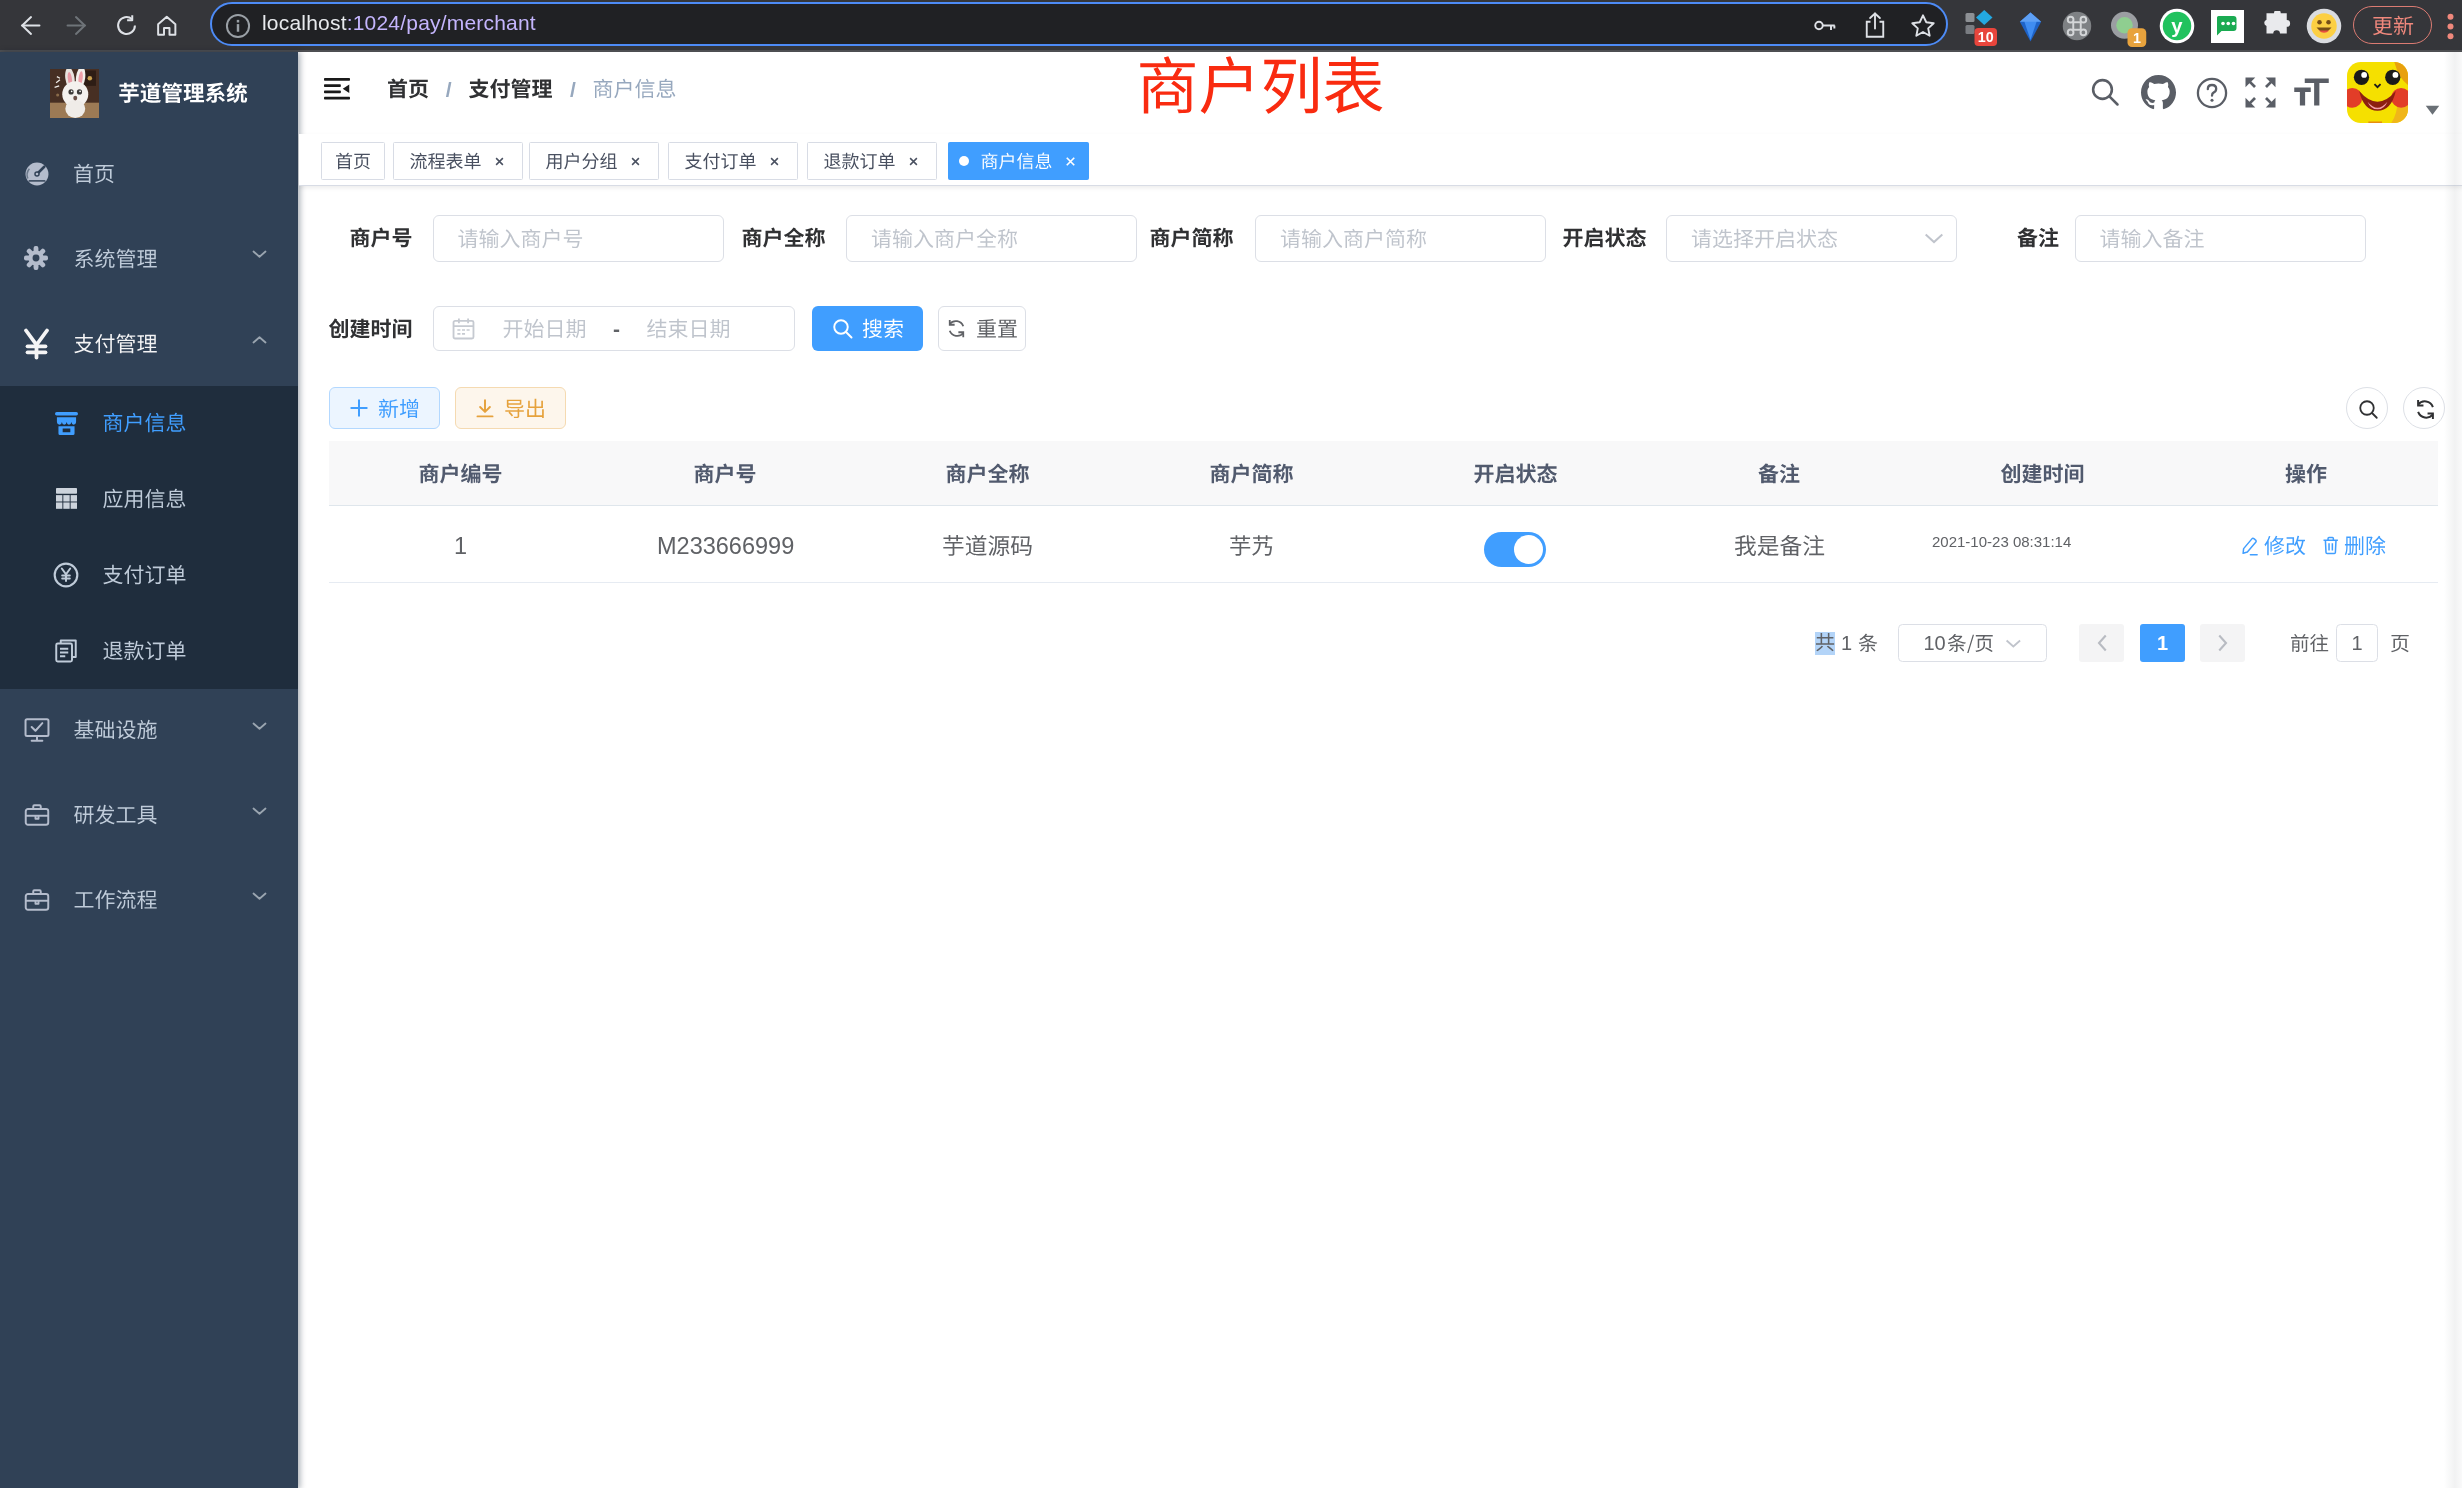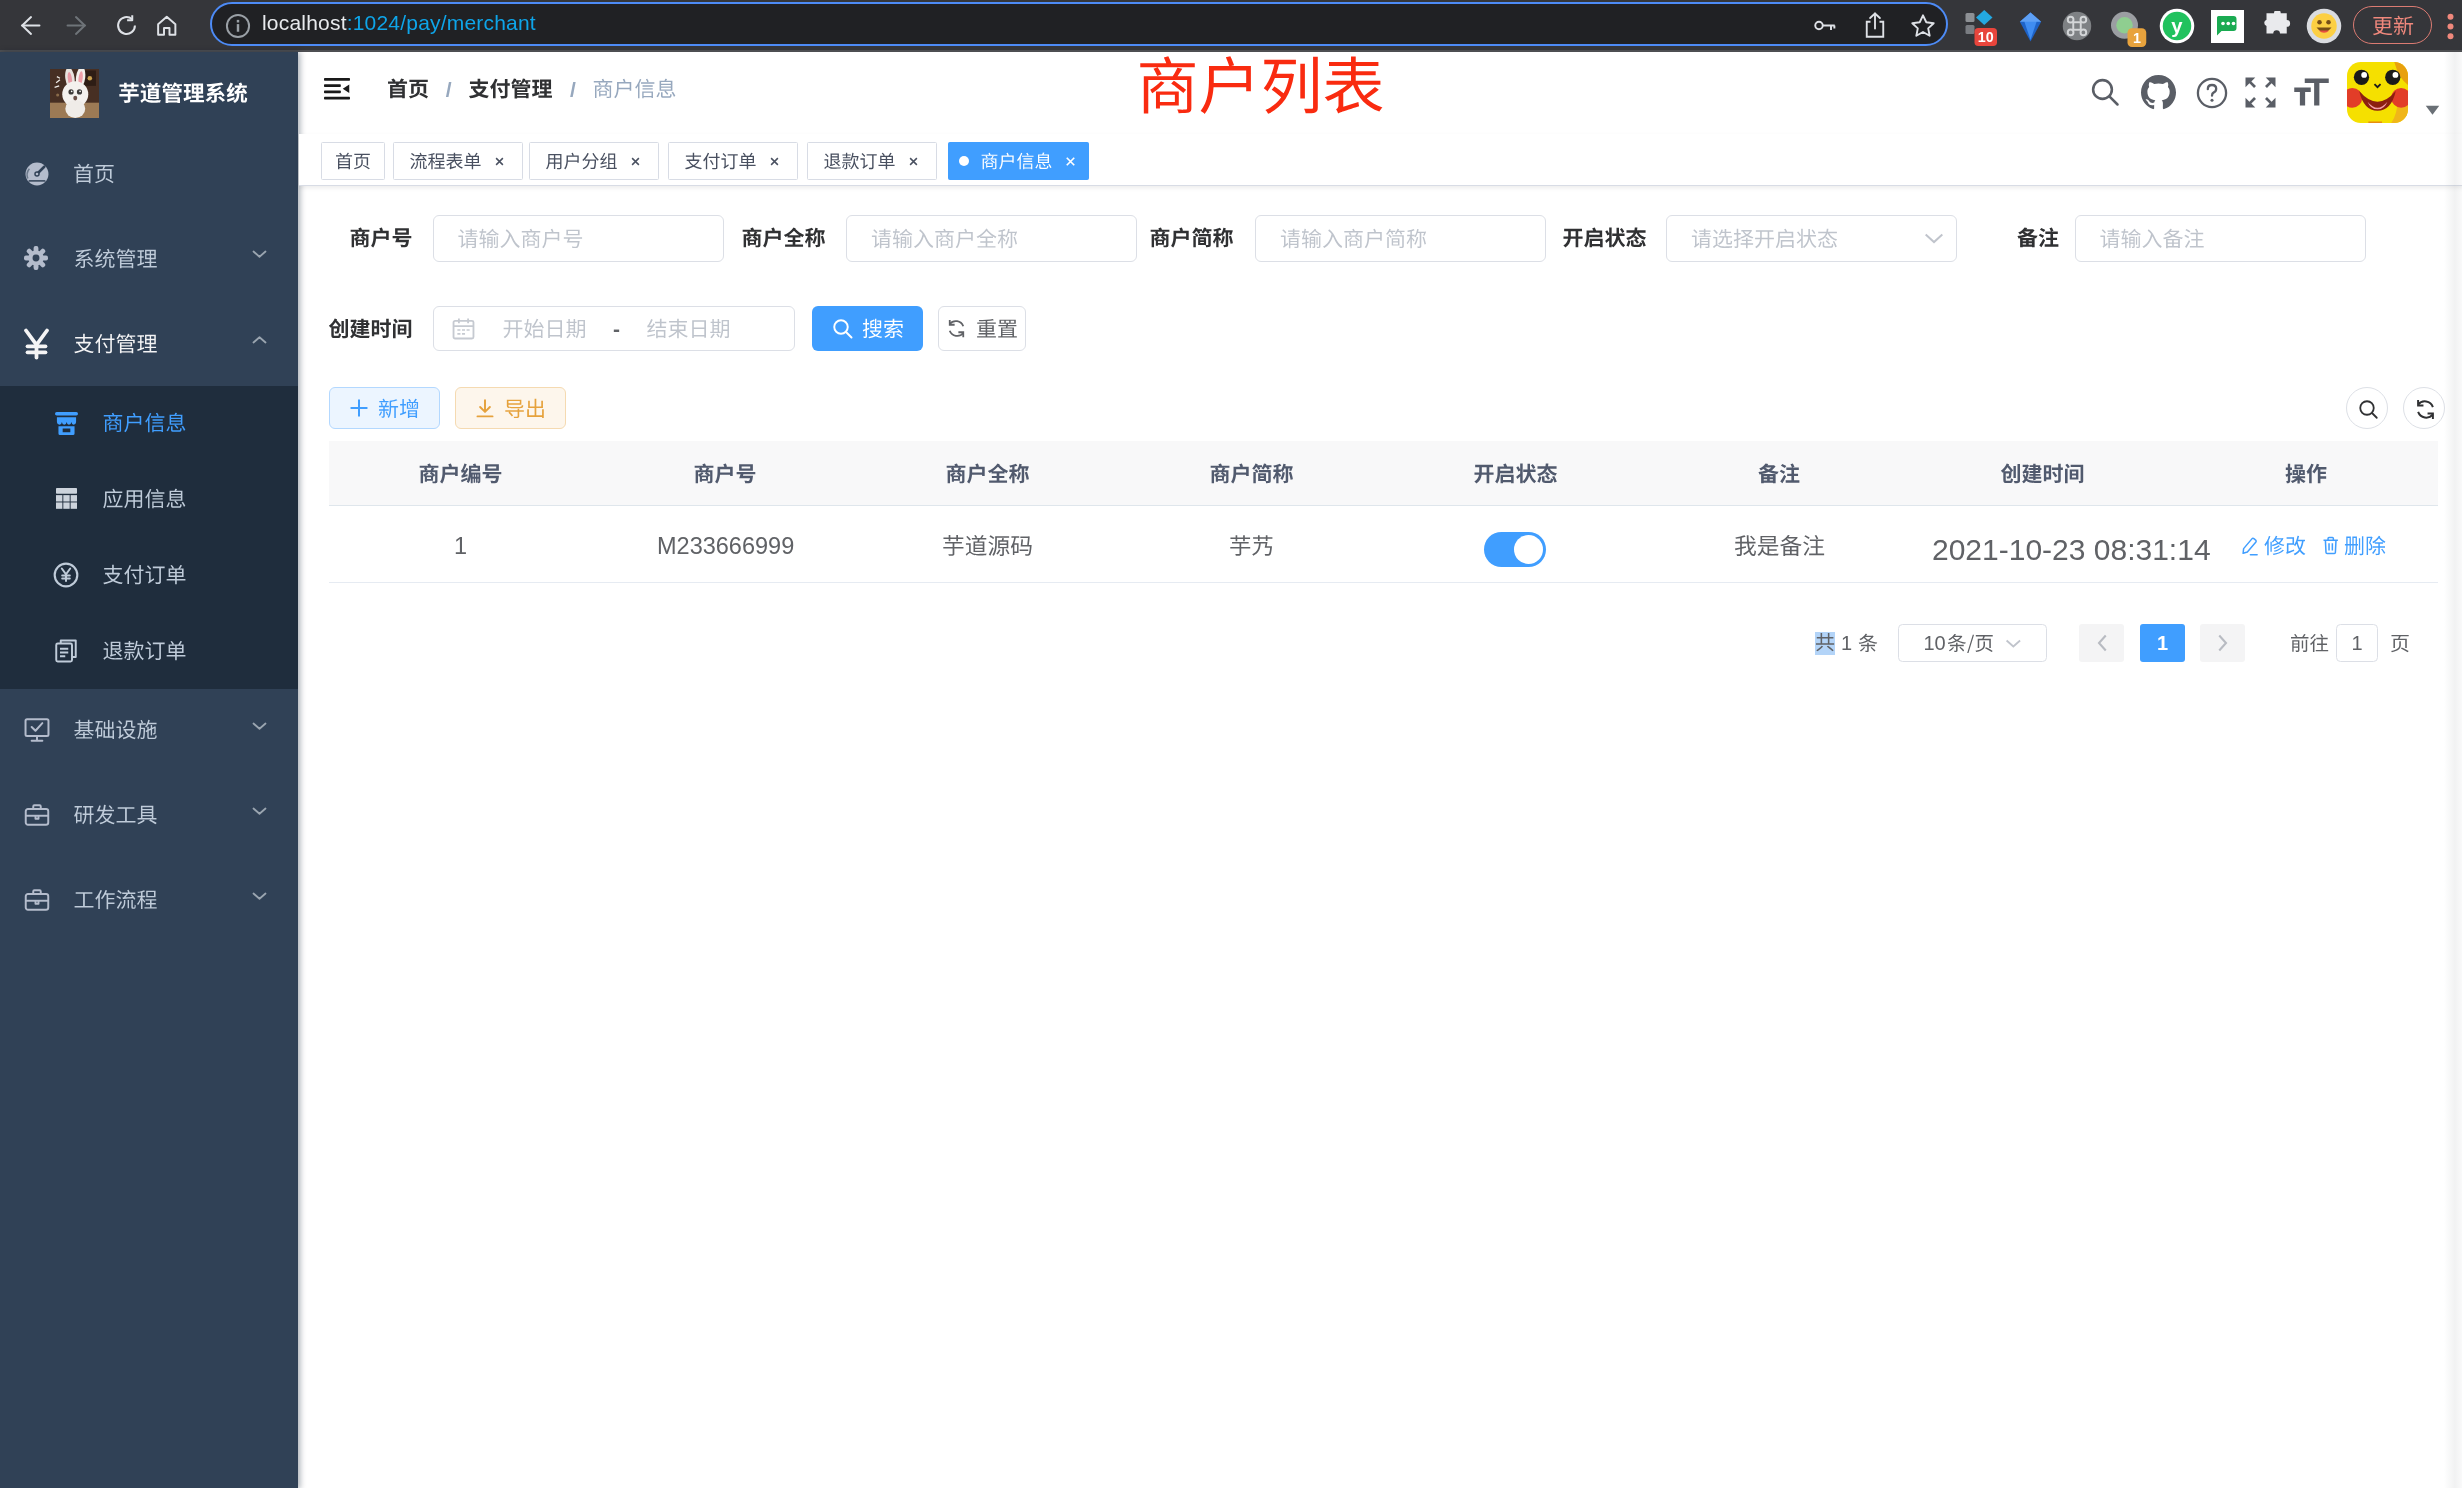--- a/index.html
+++ b/index.html
@@ -30,21 +30,21 @@
       <path d="M4 13 L15 3.5 L26 13 V26.5 H18.5 V18 H11.5 V26.5 H4 Z"></path>
     </svg>
 
   <div class="abs" style="left:210px;top:2.3px;width:1738px;height:44px;background:#202124;border:2.3px solid #4d8bf6;border-radius:23px"></div>
 
   <svg class="abs" style="left:225px;top:13px" width="26" height="26" viewBox="0 0 34 34" fill="none">
       <circle cx="17" cy="17" r="14.5" stroke="#9aa0a6" stroke-width="2.6"></circle>
       <rect x="15.4" y="14.5" width="3.2" height="10" fill="#9aa0a6"></rect>
       <rect x="15.4" y="9" width="3.2" height="3.4" fill="#9aa0a6"></rect>
     </svg>
-  <div class="abs" style="left:262px;top:11.4px;font-size:21px;color:#e8eaed;letter-spacing:0.2px">localhost<span style="color:#0ea5e9">:1024/pay/merchant</span></div>
+  <div class="abs" style="left:262px;top:11.4px;font-size:21px;color:#e8eaed;letter-spacing:0.2px">localhost<span style="color:#c4b5fd">:1024/pay/merchant</span></div>
 
   <svg class="abs" style="left:1813px;top:14.4px" width="24" height="23" viewBox="0 0 32 30" fill="none" stroke="#dee1e6" stroke-width="2.6">
       <circle cx="8" cy="15" r="5"></circle>
       <path d="M13 15 H29 M24 15 V21 M28.5 15 V19"></path>
     </svg>
 
   <svg class="abs" style="left:1863px;top:12px" width="24" height="27" viewBox="0 0 32 36" fill="none" stroke="#dee1e6" stroke-width="2.5">
       <path d="M16 2 V22" stroke-linecap="round"></path>
       <path d="M9.5 8 L16 2 L22.5 8" stroke-linecap="round" stroke-linejoin="round"></path>
       <path d="M10 13 H5 V33 H27 V13 H22"></path>
@@ -601,21 +601,21 @@
     </svg>
   </div>
 <div class="abs" style="left:1484px;top:532px;width:62px;height:35px;background:#409eff;border-radius:17.4px">
     <div class="abs" style="right:3px;top:3px;width:29px;height:29px;background:#fff;border-radius:50%"></div>
   </div>
 <div class="abs flexc" style="left:1734px;top:523px;height:45px;color:#606266">
     <svg class="z" width="91" height="23" viewBox="0 -880 4000 1000">
       <path fill="currentColor" d="M704 -774C762 -723 830 -650 861 -602L922 -646C889 -693 819 -764 761 -814ZM832 -427C798 -363 753 -300 700 -243C683 -310 669 -388 659 -473H946V-544H651C643 -634 639 -731 639 -832H560C561 -733 566 -636 574 -544H345V-720C406 -733 464 -748 513 -765L460 -828C364 -792 202 -758 62 -737C71 -719 81 -692 85 -674C144 -682 208 -692 270 -704V-544H56V-473H270V-296L41 -251L63 -175L270 -222V-17C270 0 264 5 247 6C229 7 170 7 106 5C117 26 130 60 133 81C216 81 270 79 301 67C334 55 345 32 345 -17V-240L530 -283L524 -350L345 -312V-473H581C594 -364 613 -264 637 -180C565 -114 484 -58 399 -17C418 -1 440 24 451 42C526 3 598 -47 663 -105C708 12 770 83 849 83C924 83 952 34 965 -132C945 -139 918 -156 902 -173C896 -44 884 7 856 7C806 7 760 -57 724 -163C793 -234 853 -314 898 -399Z M1236 -607H1757V-525H1236ZM1236 -742H1757V-661H1236ZM1164 -799V-468H1833V-799ZM1231 -299C1205 -153 1141 -40 1035 29C1052 40 1081 68 1092 81C1158 34 1210 -30 1248 -109C1330 29 1459 60 1661 60H1935C1939 39 1951 6 1963 -12C1911 -11 1702 -10 1664 -11C1622 -11 1582 -12 1546 -16V-154H1878V-220H1546V-332H1943V-399H1059V-332H1471V-29C1384 -51 1320 -98 1281 -190C1291 -221 1299 -254 1306 -289Z M2685 -688C2637 -637 2572 -593 2498 -555C2430 -589 2372 -630 2329 -677L2340 -688ZM2369 -843C2319 -756 2221 -656 2076 -588C2093 -576 2116 -551 2128 -533C2184 -562 2233 -595 2276 -630C2317 -588 2365 -551 2420 -519C2298 -468 2160 -433 2030 -415C2043 -398 2058 -365 2064 -344C2209 -368 2363 -411 2499 -477C2624 -417 2772 -378 2926 -358C2936 -379 2956 -410 2973 -427C2831 -443 2694 -473 2578 -519C2673 -575 2754 -644 2808 -727L2759 -758L2746 -754H2399C2418 -778 2435 -802 2450 -827ZM2248 -129H2460V-18H2248ZM2248 -190V-291H2460V-190ZM2746 -129V-18H2537V-129ZM2746 -190H2537V-291H2746ZM2170 -357V80H2248V48H2746V78H2827V-357Z M3094 -774C3159 -743 3242 -695 3284 -662L3327 -724C3284 -755 3200 -800 3136 -828ZM3042 -497C3105 -467 3187 -420 3227 -388L3269 -451C3227 -482 3144 -526 3083 -553ZM3071 18 3134 69C3194 -24 3263 -150 3316 -255L3262 -305C3204 -191 3125 -59 3071 18ZM3548 -819C3582 -767 3617 -697 3631 -653L3704 -682C3689 -726 3651 -793 3616 -844ZM3334 -649V-578H3597V-352H3372V-281H3597V-23H3302V49H3962V-23H3675V-281H3902V-352H3675V-578H3938V-649Z"></path>
     </svg>
   </div>
-<div class="abs" style="left:1932px;top:533px;font-size:30px;color:#606266">2021-10-23 08:31:14</div>
+<div class="abs" style="left:1932px;top:533px;font-size:15px;color:#606266">2021-10-23 08:31:14</div>
 <div class="abs flexc" style="left:2241px;top:523px;height:45px;color:#409eff">
     <svg style="margin-right:4.5px" width="18" height="20" viewBox="0 0 24 26" fill="none" stroke="#409eff" stroke-width="2">
       <path d="M3.5 16.5 L14.5 3.5 Q15.8 2 17.6 3.5 L19.2 4.9 Q21 6.4 19.6 8 L8.5 21 L2.8 22.7 Z" stroke-linejoin="round"></path>
       <path d="M12.5 24.5 H21.5" stroke-linecap="round"></path>
     </svg>
     <svg class="z" width="42" height="21" viewBox="0 -880 2000 1000">
       <path fill="currentColor" d="M698 -386C644 -334 543 -287 454 -260C468 -248 486 -230 496 -215C591 -247 694 -299 755 -362ZM794 -287C726 -216 594 -159 467 -130C482 -116 497 -95 506 -80C641 -117 774 -179 850 -263ZM887 -179C798 -76 614 -12 413 17C428 33 444 59 452 77C664 40 852 -32 952 -151ZM306 -561V-78H370V-561ZM553 -668H832C798 -613 749 -566 692 -528C630 -570 584 -619 553 -668ZM565 -841C523 -733 451 -629 370 -562C387 -552 415 -530 428 -518C458 -546 488 -579 517 -616C545 -574 584 -532 633 -494C554 -452 462 -424 371 -407C384 -393 400 -366 407 -350C507 -371 605 -404 690 -454C756 -412 836 -378 930 -356C939 -373 958 -402 972 -416C887 -432 813 -459 750 -492C827 -548 890 -620 928 -712L885 -734L871 -731H590C607 -761 621 -792 634 -823ZM235 -834C187 -679 107 -526 20 -426C33 -407 53 -367 59 -349C92 -388 123 -432 153 -481V80H224V-614C255 -678 282 -747 304 -815Z M1602 -585H1808C1787 -454 1755 -343 1706 -251C1657 -345 1622 -455 1598 -574ZM1076 -770V-696H1357V-484H1089V-103C1089 -66 1073 -53 1058 -46C1071 -27 1083 10 1088 32C1111 13 1148 -6 1439 -117C1436 -134 1431 -166 1430 -188L1165 -93V-410H1429L1424 -404C1440 -392 1470 -363 1482 -350C1508 -385 1532 -425 1553 -469C1581 -362 1616 -264 1662 -181C1602 -97 1522 -32 1416 16C1431 32 1453 66 1461 84C1563 33 1643 -31 1706 -111C1761 -32 1830 32 1915 75C1927 55 1950 27 1968 12C1879 -29 1808 -94 1751 -177C1817 -286 1859 -420 1886 -585H1952V-655H1626C1643 -710 1658 -768 1670 -827L1596 -840C1565 -676 1510 -517 1431 -413V-770Z"></path>
     </svg>
     <span style="width:16.7px"></span>
     <svg style="margin-right:4.5px" width="17.4" height="19" viewBox="0 0 23 25" fill="none" stroke="#409eff" stroke-width="2">

